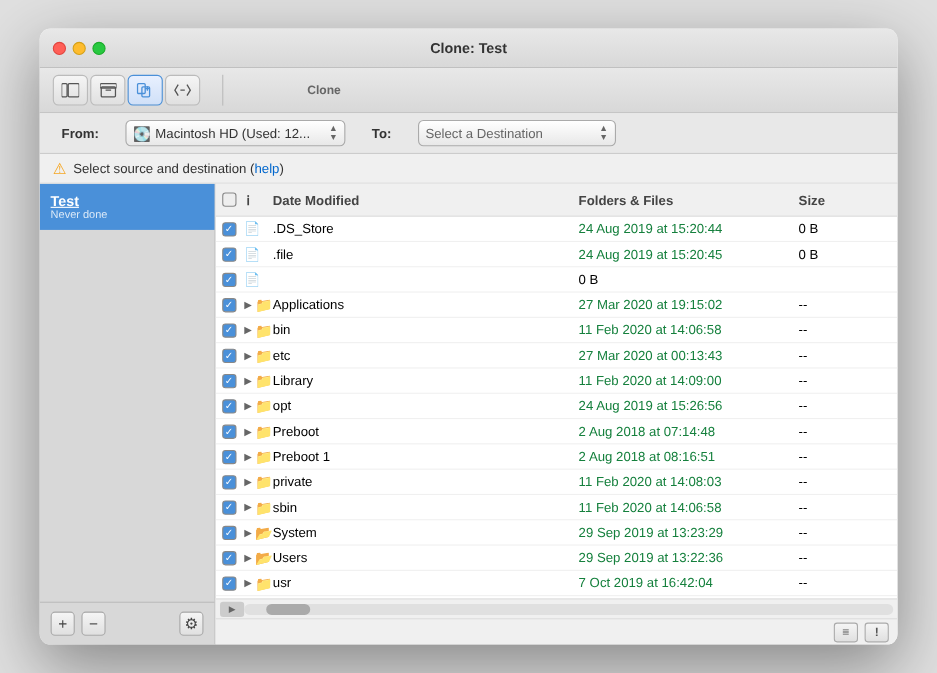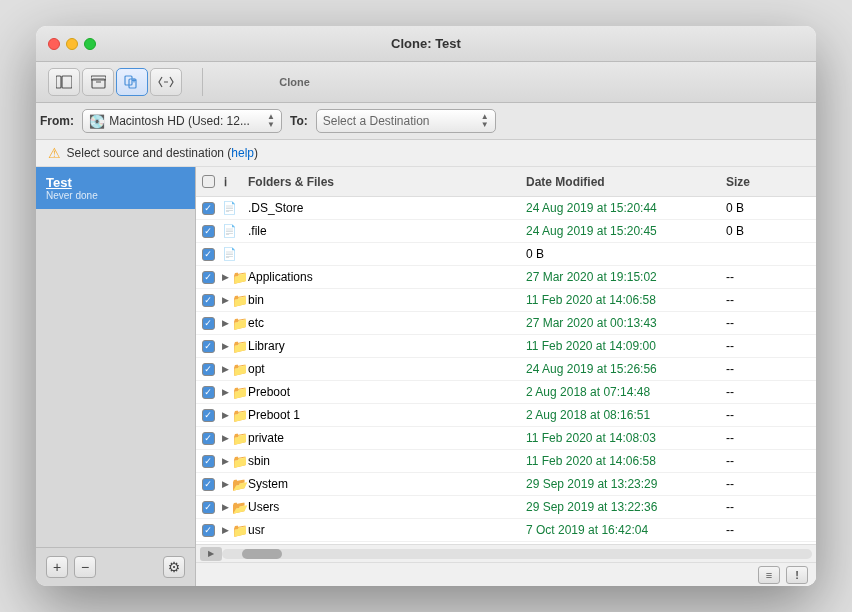--- a/index.html
+++ b/index.html
@@ -91,24 +91,24 @@
       font-size: 11px;
       color: #666;
       font-weight: 600;
       text-align: center;
       width: 155px;
       margin-left: 2px;
     }
     .from-to-bar {
       background: #e8e8e8;
       border-bottom: 1px solid #ccc;
-      padding: 6px 4px;
-      display: flex;
-      align-items: center;
-      gap: 8px;
+      padding: 6px 20px;
+      display: flex;
+      align-items: center;
+      gap: 24px;
       flex-shrink: 0;
     }
     .from-label, .to-label {
       font-size: 12px;
       font-weight: 600;
       color: #333;
     }
     .dropdown-select {
       height: 24px;
       border: 1px solid #aaa;
@@ -446,22 +446,22 @@
     </div>
 
     <div class="file-panel">
 
       <div class="file-table-header">
         <div class="col col-check">
           <div style="width:13px;height:13px;border:1px solid #888;border-radius:3px;background:#eee;margin:0 auto;">
           </div>
         </div>
         <div class="col col-disc">ℹ</div>
+        <div class="col col-date">Date Modified</div>
         <div class="col col-name">Folders &amp; Files</div>
-        <div class="col col-date">Date Modified</div>
         <div class="col col-size">Size</div>
         <div class="col"></div>
       </div>
 
       <div class="file-rows" id="file-rows-container">
       <div class="file-row">
             <div class="checkbox-cell">
               <div class="cb">✓</div>
             </div>
             <div class="file-icon-cell">

